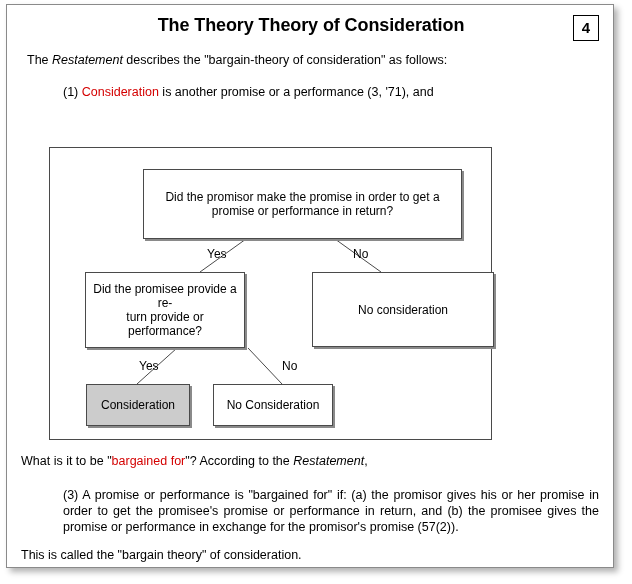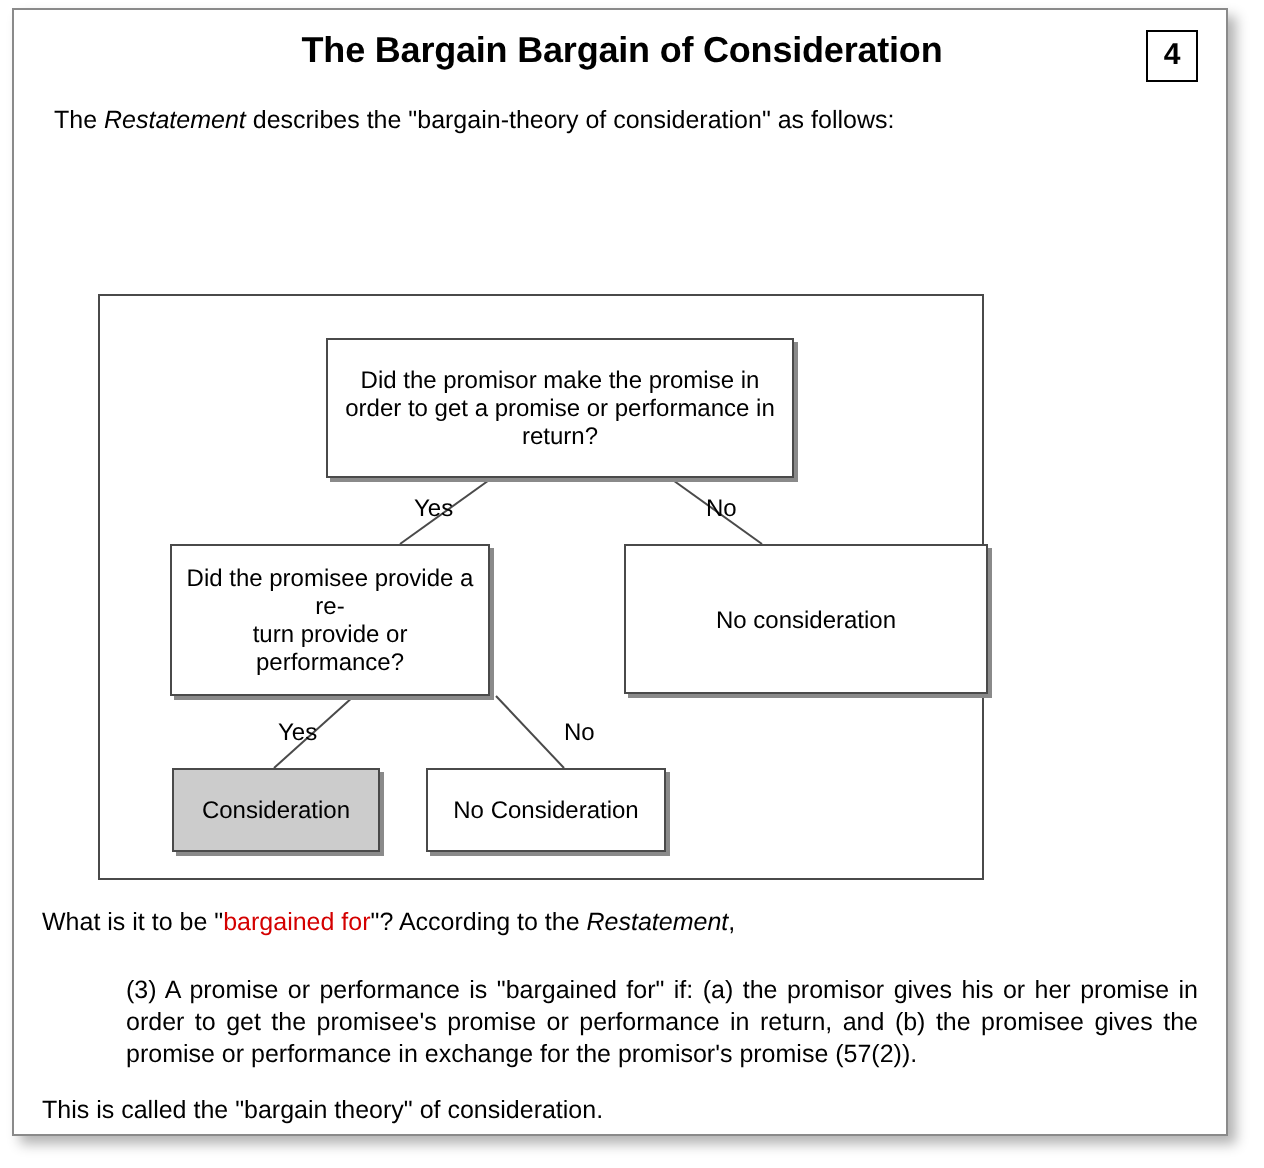--- a/index.html
+++ b/index.html
@@ -103,21 +103,21 @@
     line-height: 14px;
     text-align: center;
     display: flex;
     align-items: center;
     justify-content: center;
     padding: 0 6px;
     box-shadow: 2px 2px 0 #8a8a8a;
   }
   .node.shaded { background: #cccccc; }
 
-  #node-q1      { left: 113px; top: 21px;  width: 234px; height: 70px; justify-content: center; }
+  #node-q1      { left: 93px; top: 21px;  width: 319px; height: 70px; justify-content: center; }
   #node-q2      { left: 35px;  top: 124px; width: 160px; height: 76px; }
   #node-no-cons { left: 262px; top: 124px; width: 182px; height: 75px; }
   #node-cons    { left: 36px;  top: 236px; width: 104px; height: 42px; }
   #node-no-cons-2 { left: 163px; top: 236px; width: 120px; height: 42px; }
 
   .edge-label {
     position: absolute;
     font-size: 12px;
     color: #000000;
     line-height: 14px;
@@ -126,26 +126,27 @@
   #label-yes-1 { left: 157px; top: 99px; }
   #label-no-1  { left: 303px; top: 99px; }
   #label-yes-2 { left: 89px;  top: 211px; }
   #label-no-2  { left: 232px; top: 211px; }
 </style>
 </head>
 <body>
 
 <div id="slide-frame">
 
-  <div id="slide-title">The Bargain Bargain of Consideration</div>
+  <div id="slide-title">The Theory Theory of Consideration</div>
 
   <div id="page-number-badge">4</div>
 
   <div class="para" id="intro-paragraph"><span>The </span><span class="italic">Restatement</span><span> describes the "bargain-theory of consideration" as follows:</span></div>
 
+  <div class="para" id="point-1"><span>(1) </span><span class="red">Consideration</span><span> is another promise or a performance (3, '71), and</span></div>
 
 
   <div id="flowchart">
 
     <svg id="flow-svg" viewBox="0 0 443 293">
 
       <line x1="196" y1="91" x2="150" y2="124" stroke="#4a4a4a" stroke-width="1"></line>
 
       <line x1="285" y1="91" x2="331" y2="124" stroke="#4a4a4a" stroke-width="1"></line>
 

